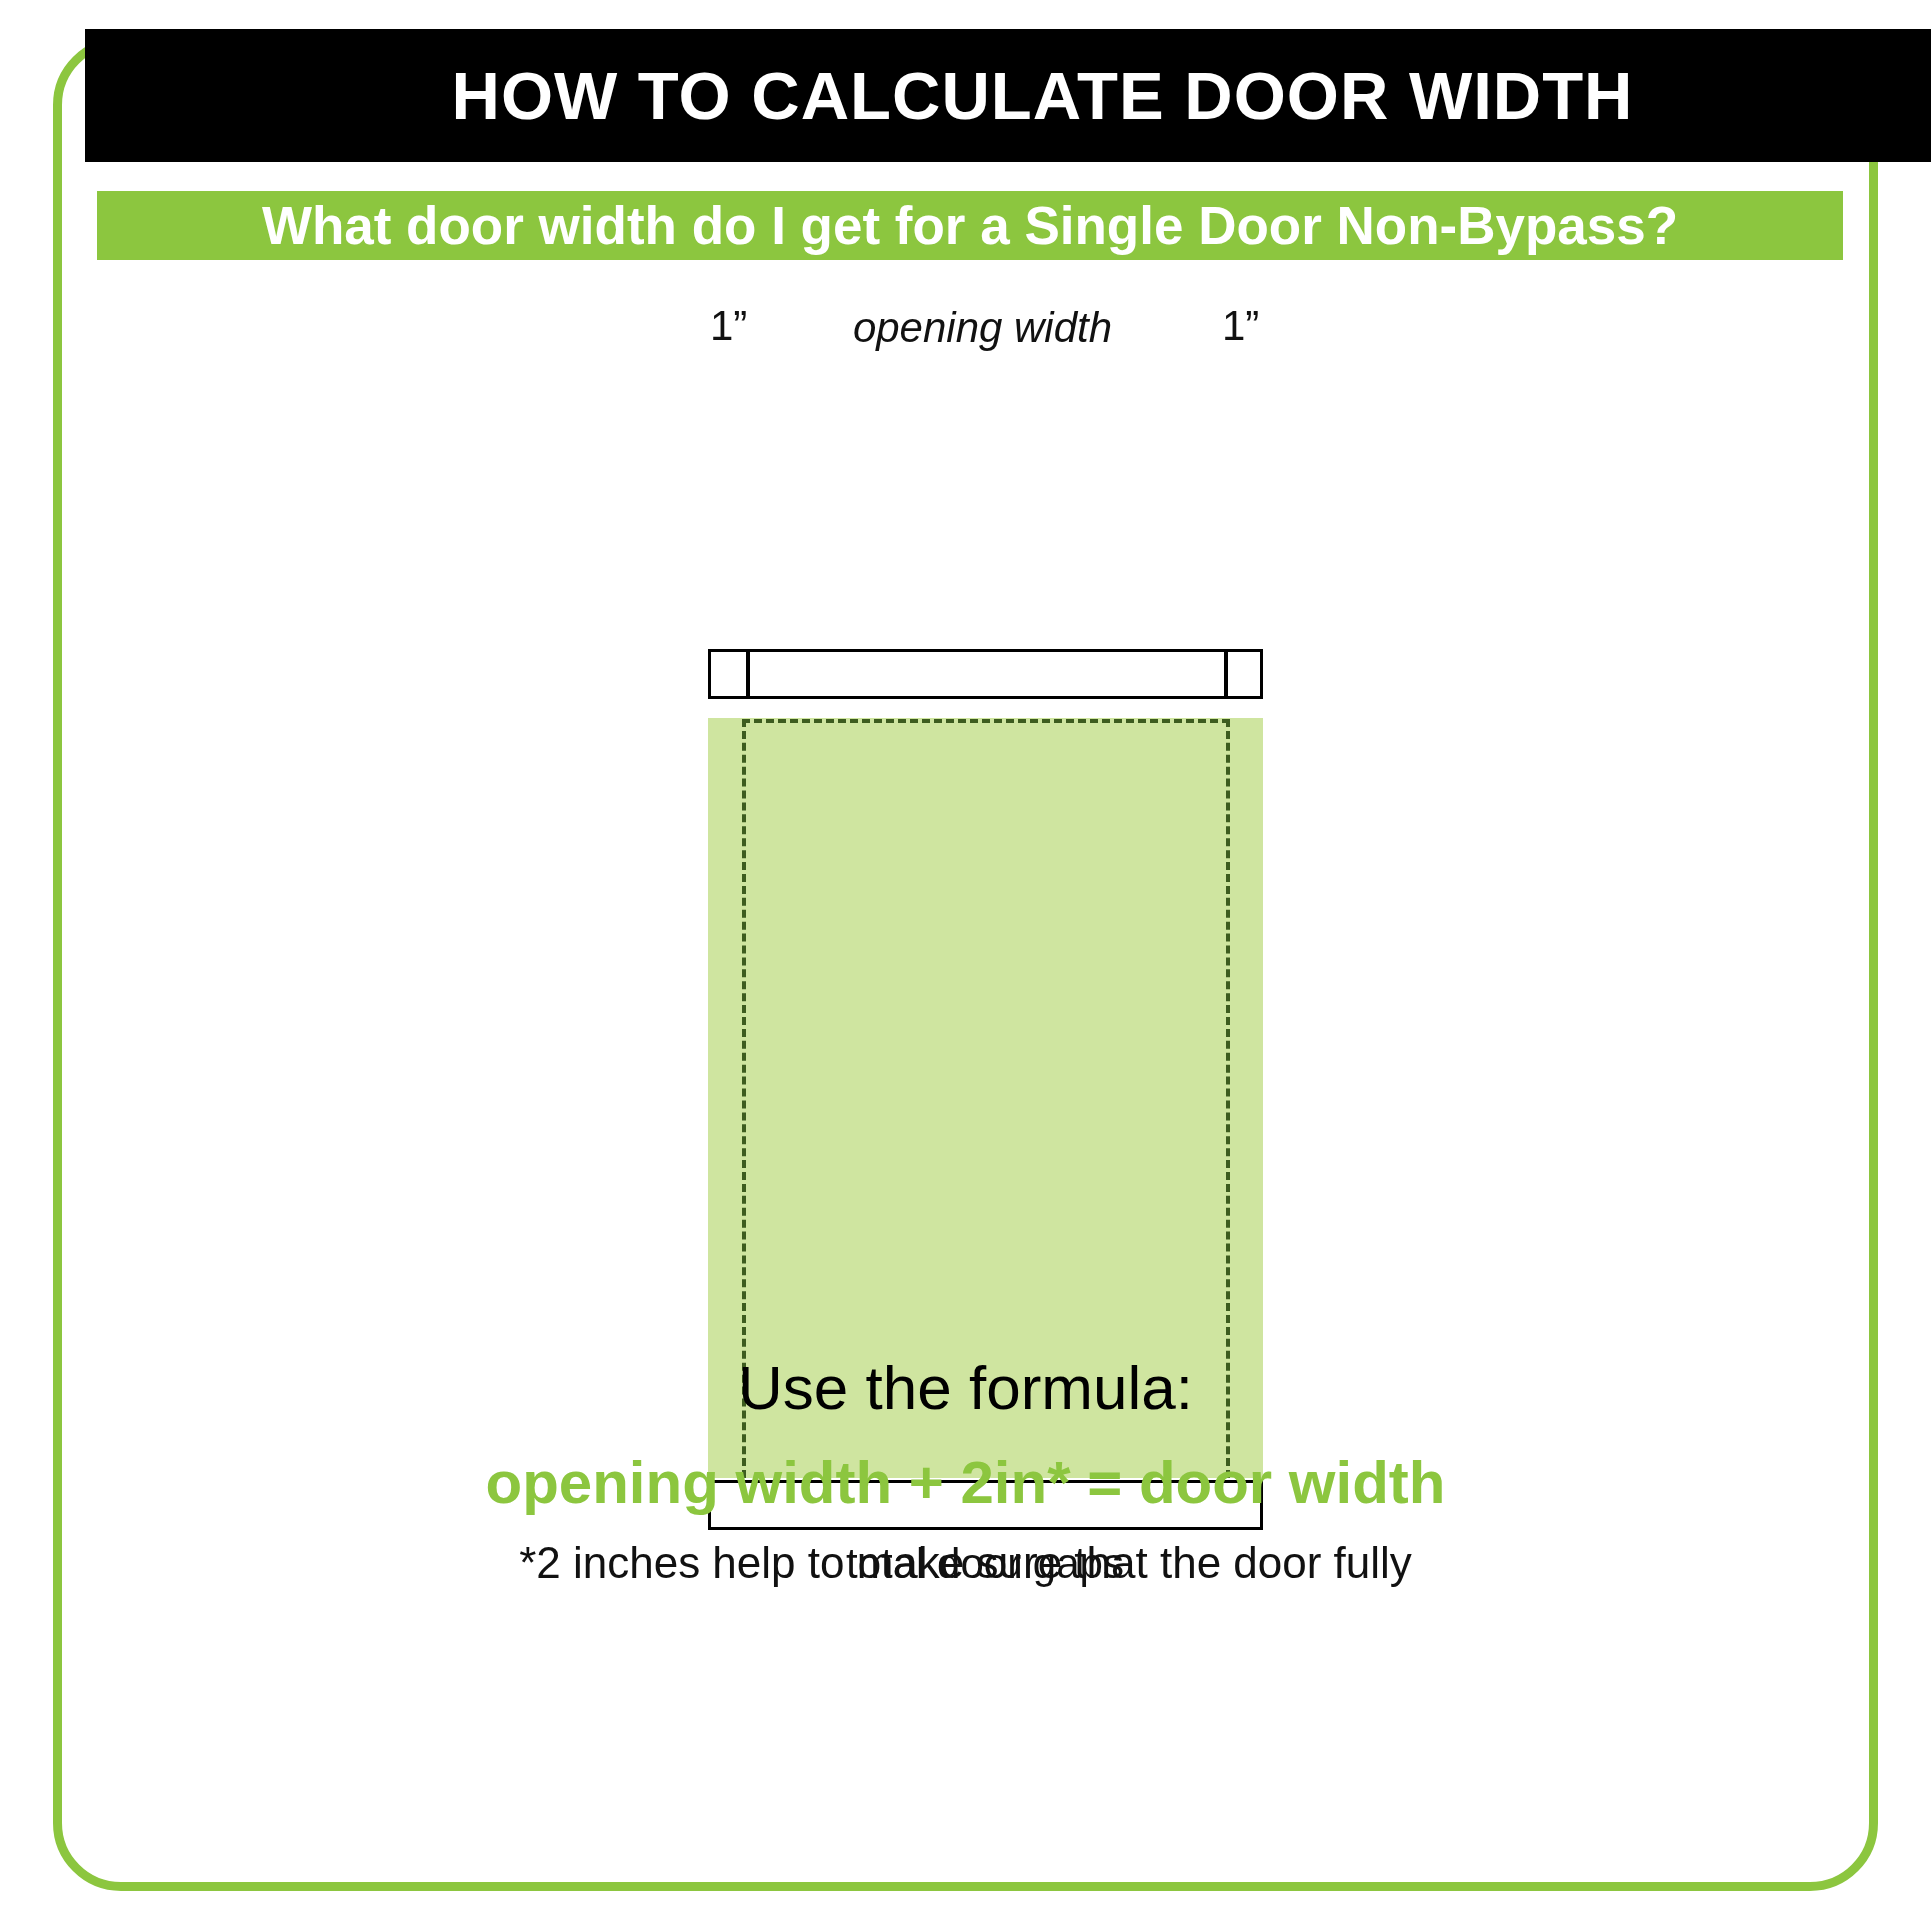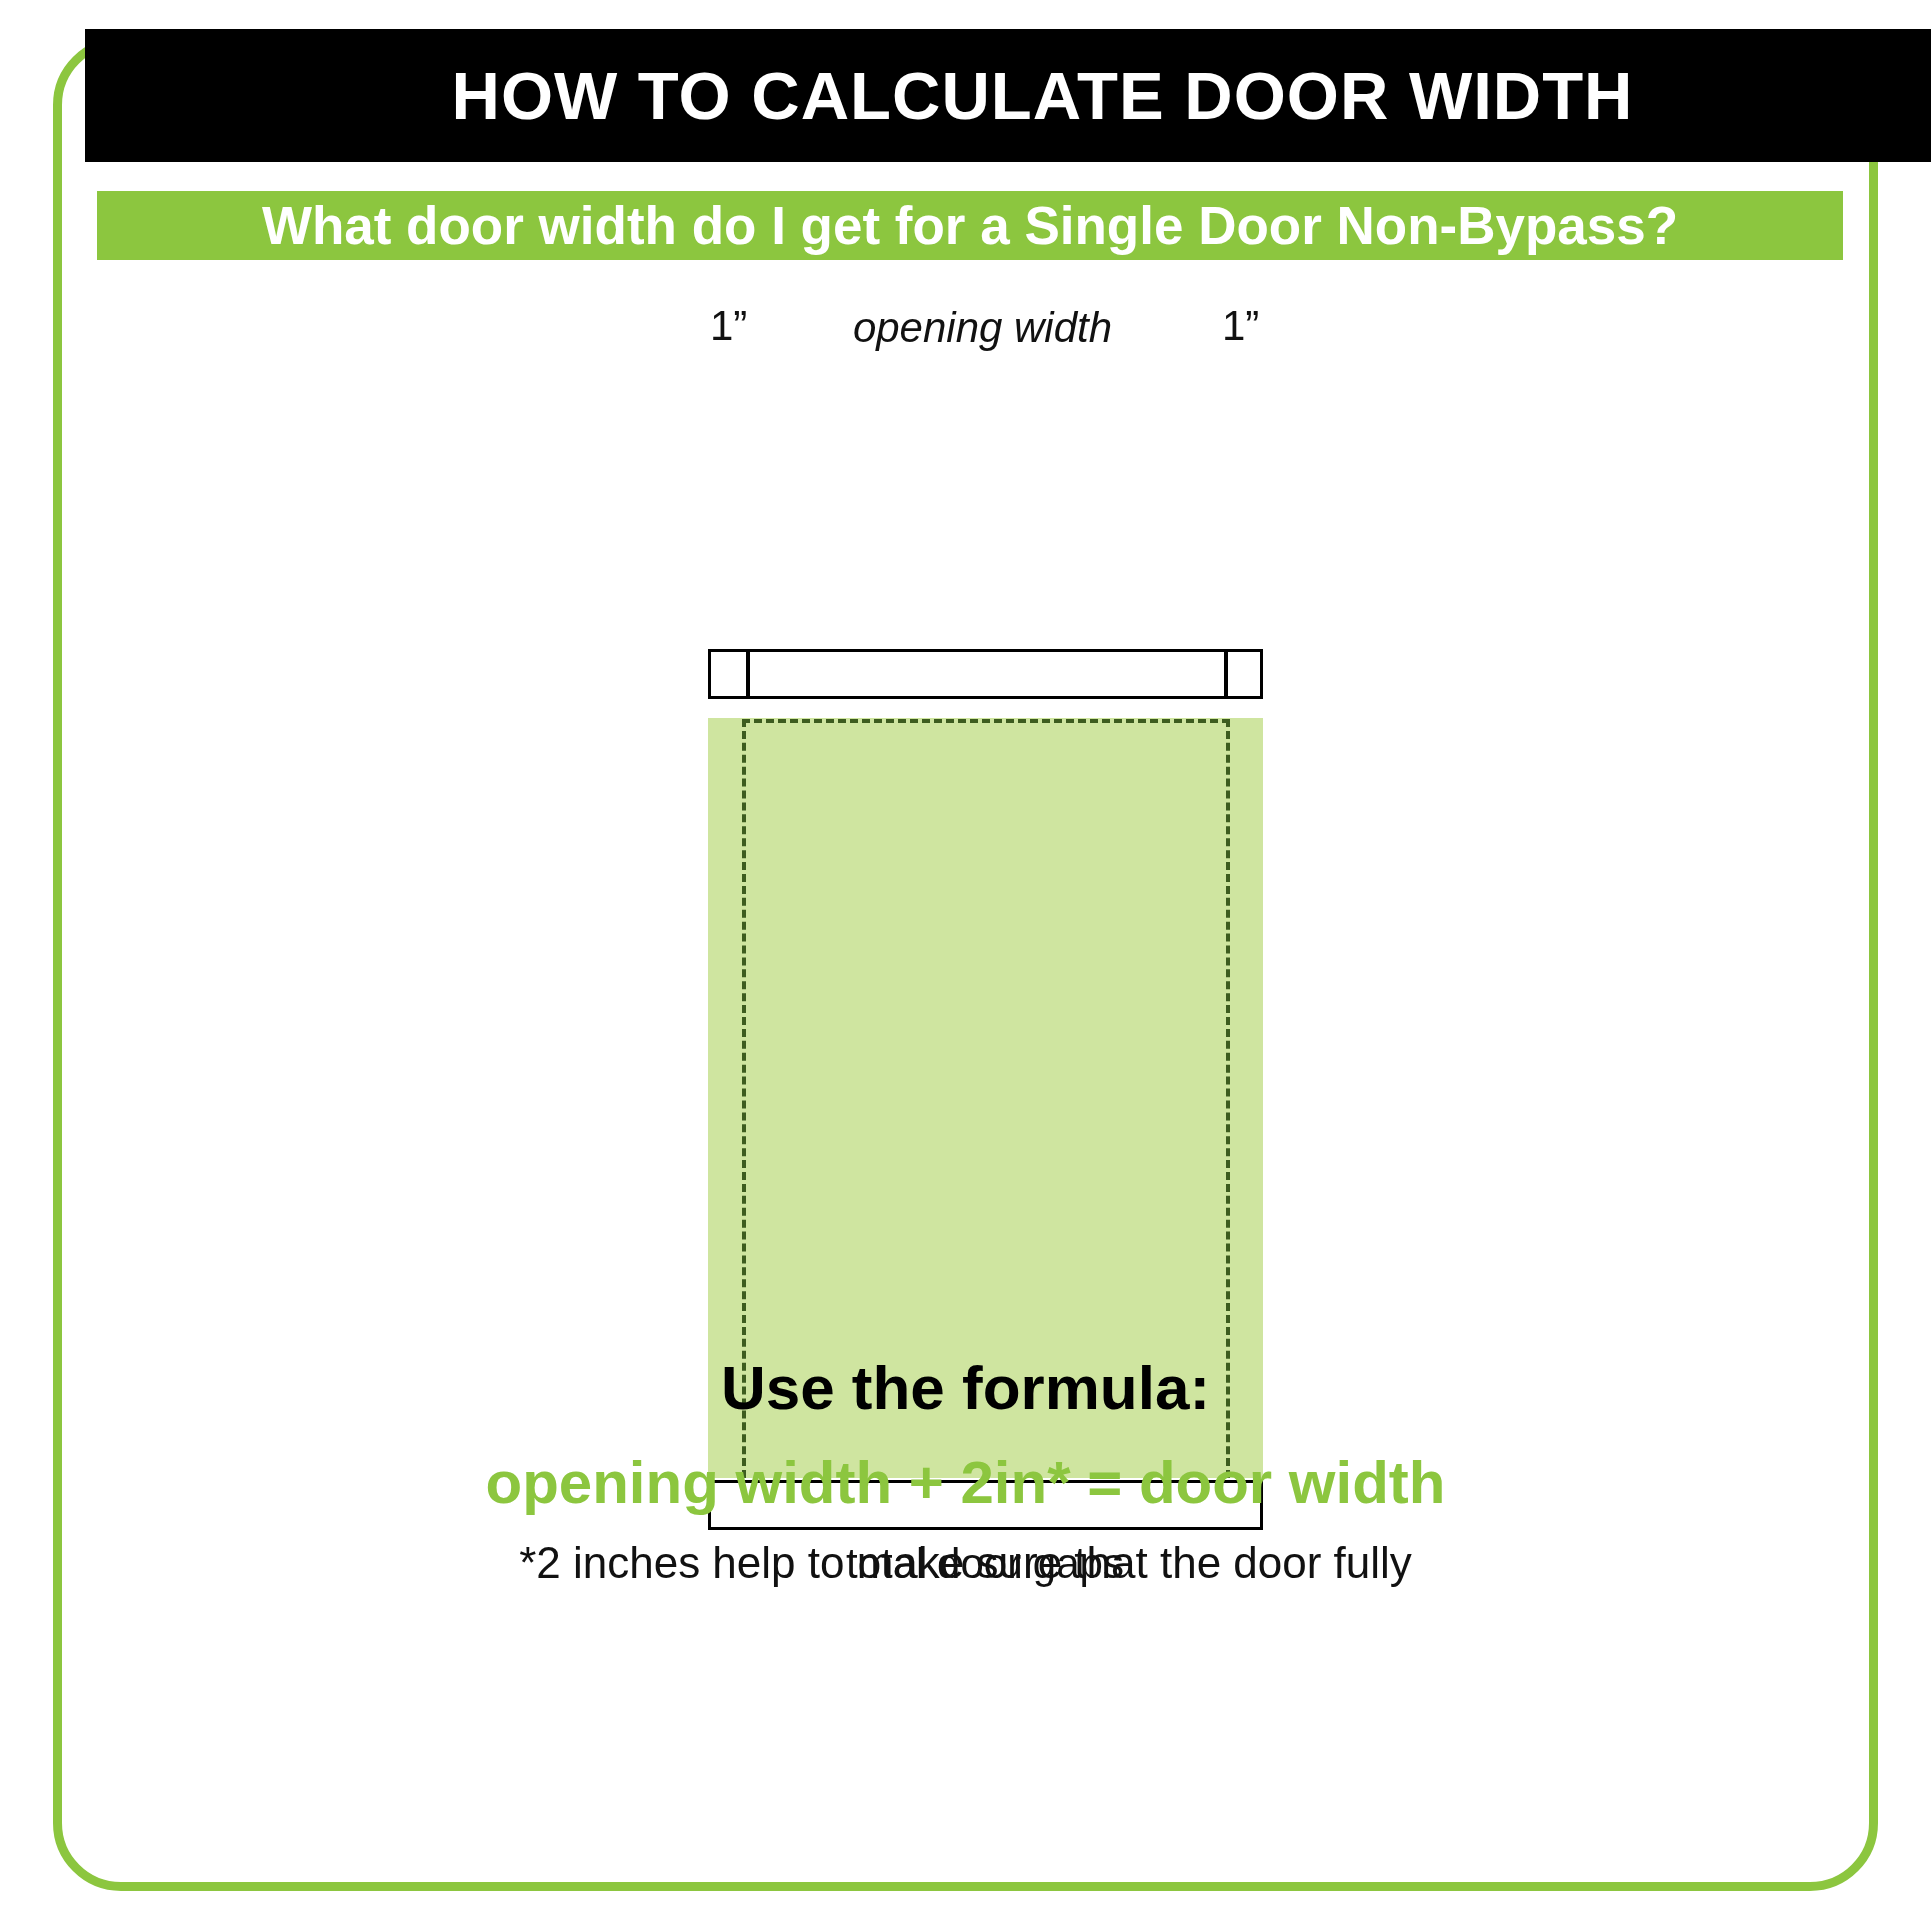--- a/index.html
+++ b/index.html
@@ -177,21 +177,21 @@
   
   .formula-block {
     position: absolute;
     left: 0;
     top: 1352px;
     width: 1931px;
     text-align: center;
   }
   .formula-heading {
     font-size: 62px;
-    font-weight: bold;
+    font-weight: normal;
     color: #000000;
     line-height: 1.15;
     margin-bottom: 25px;
   }
   .formula-line {
     font-size: 60px;
     font-weight: bold;
     color: #8cc63f;
     line-height: 1.15;
     margin-bottom: 18px;

